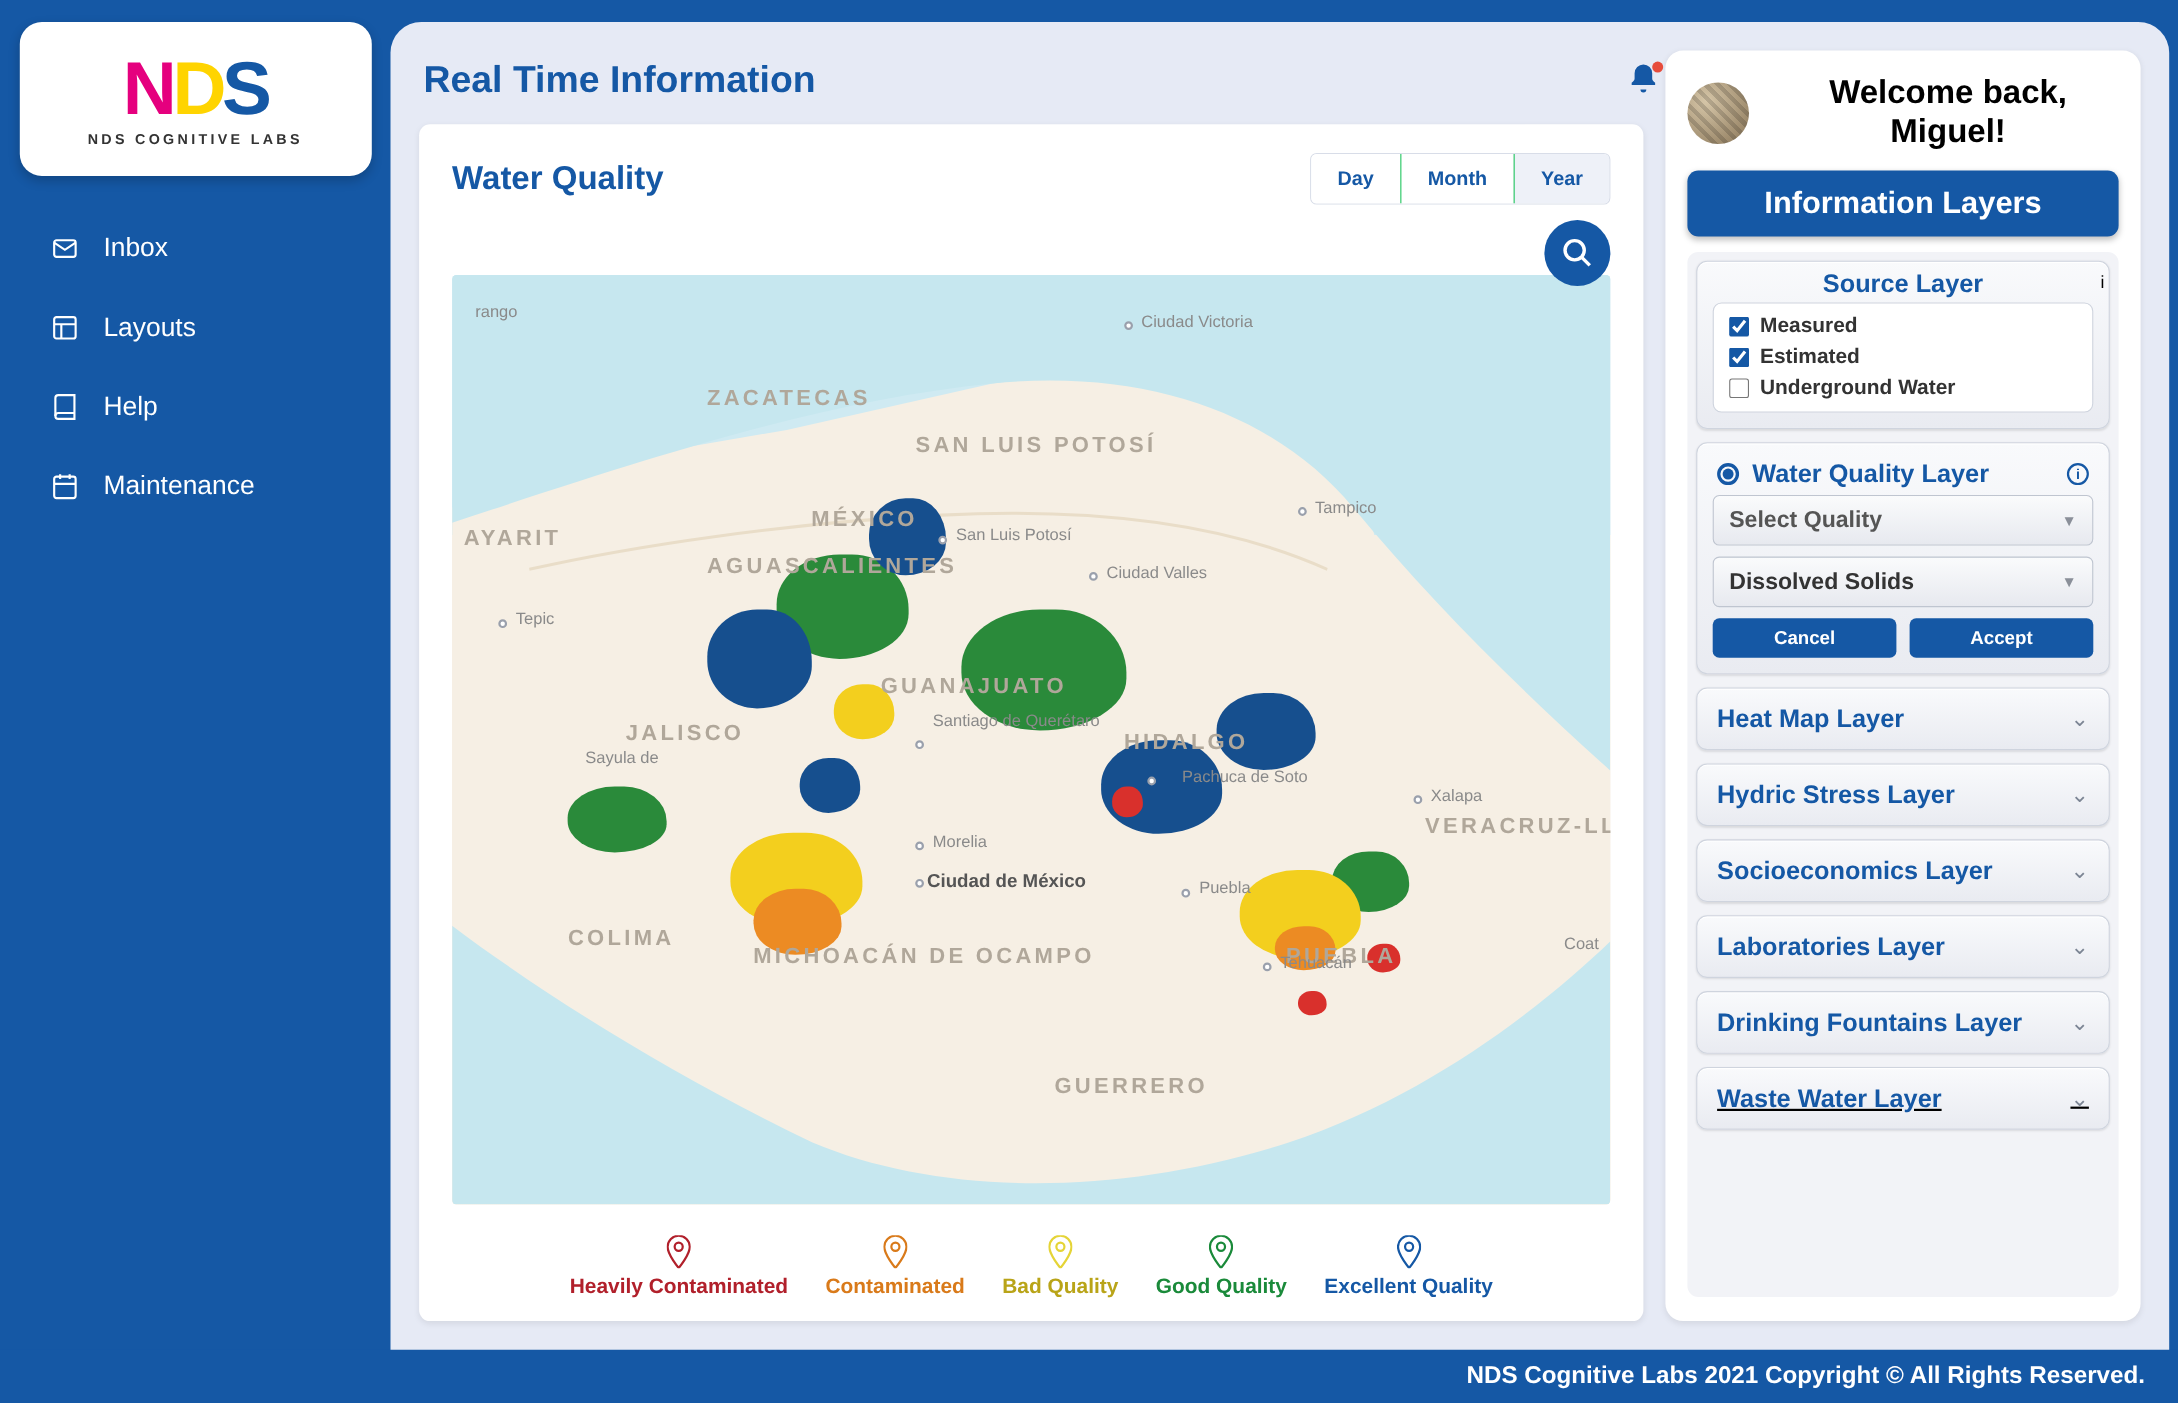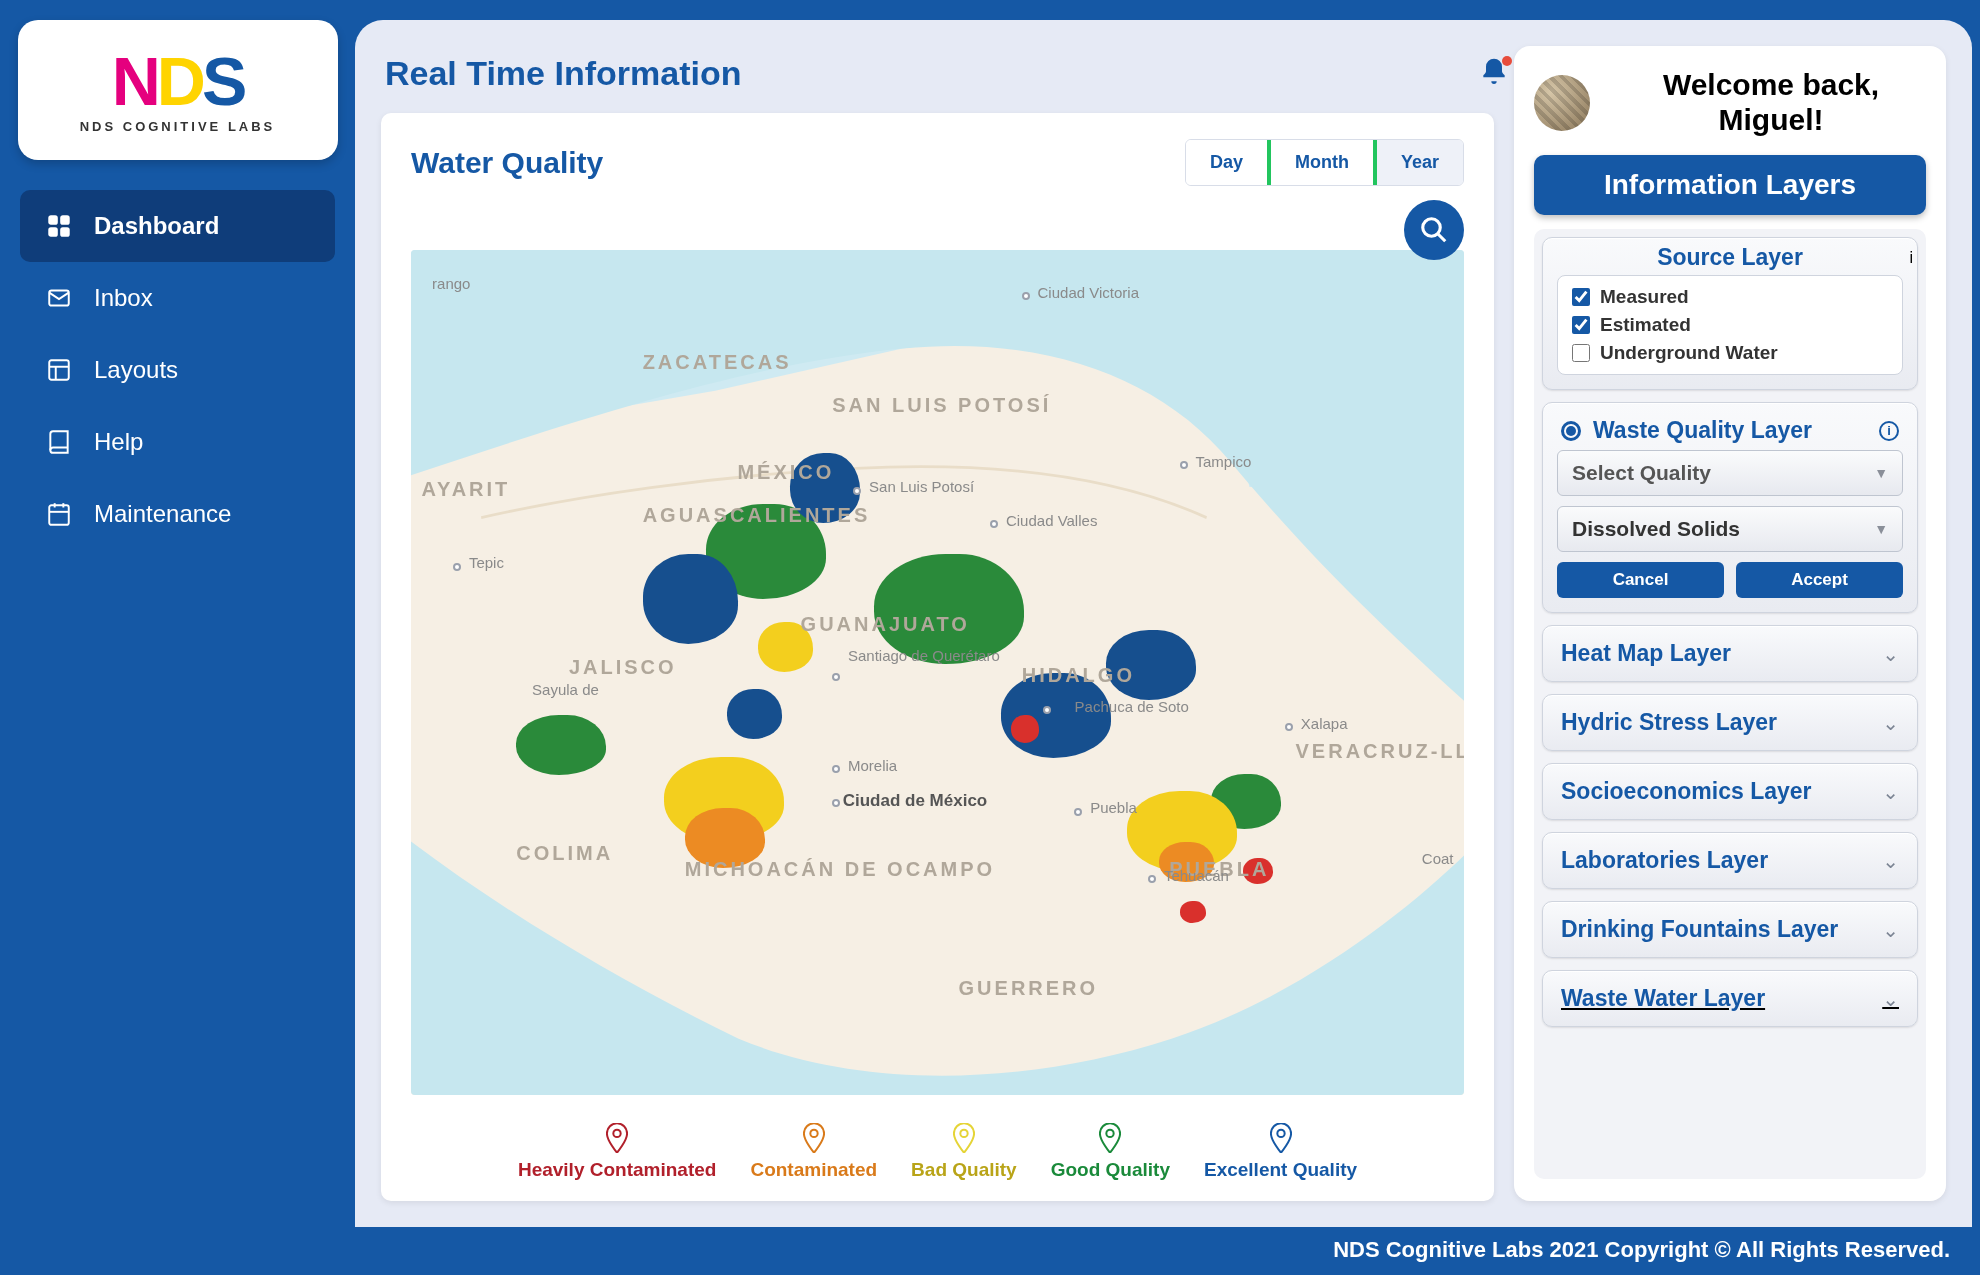--- a/index.html
+++ b/index.html
@@ -23,21 +23,21 @@
   .nav-item svg { width:26px; height:26px; stroke:#fff; fill:none; stroke-width:1.8;}
 
   
   .main { flex:1; background:#e6eaf5; border-radius:28px 28px 0 0; margin-right:8px; display:flex; padding:26px; gap:20px; min-width:0;}
   .left { flex:1; min-width:0; display:flex; flex-direction:column;}
   .page-title { color:#1558a5; font-size:34px; font-weight:800; margin:8px 0 20px 4px;}
   .card { background:#fff; border-radius:10px; flex:1; display:flex; flex-direction:column; padding:26px 30px 20px 30px; box-shadow:0 2px 6px rgba(0,0,0,.08); min-height:0;}
   .card-header { display:flex; justify-content:space-between; align-items:center; margin-bottom:14px;}
   .card-title { color:#1558a5; font-size:30px; font-weight:800;}
   .seg { display:flex; border:1px solid #d8dde8; border-radius:6px; overflow:hidden;}
-  .seg button { background:#fff; border:none; padding:12px 24px; font-size:18px; color:#1558a5; font-weight:600; cursor:pointer; border-left:4px solid #22c55e;}
+  .seg button { background:#fff; border:none; padding:12px 24px; font-size:18px; color:#1558a5; font-weight:600; cursor:pointer; border-left:1px solid #22c55e;}
   .seg button:first-child{border-left:none;}
   .seg button.active{ background:#eef1f8;}
   .searchbtn { align-self:flex-end; width:60px; height:60px; border-radius:50%; background:#1558a5; display:flex; align-items:center; justify-content:center; cursor:pointer; margin-bottom:-10px; z-index:2; position:relative;}
   .searchbtn svg{ width:30px; height:30px; stroke:#fff; fill:none; stroke-width:2.5;}
 
   .map { flex:1; position:relative; border-radius:4px; overflow:hidden; background:linear-gradient(180deg,#cfeaf2 0%, #cfeaf2 28%, #f6efe4 28%, #f6efe4 100%); min-height:0;}
   .map svg { width:100%; height:100%; }
   .map-label { position:absolute; font-size:15px; color:#8a8a8a; font-weight:500; white-space:nowrap;}
   .map-label.state{ font-size:20px; letter-spacing:3px; color:#b0a79a; font-weight:600;}
   .map-dot{ position:absolute; width:8px; height:8px; background:#fff; border:2px solid #9aa0ac; border-radius:50%;}
@@ -95,31 +95,20 @@
 <body>
 
 <div class="app">
 
   <aside class="sidebar">
     <div class="logo-card">
       <div class="logo-text"><span class="n">N</span><span class="d">D</span><span class="s">S</span></div>
       <div class="logo-sub">NDS COGNITIVE LABS</div>
     </div>
     <nav class="nav">
-      <div class="nav-item active">
-        <span class="ico">
-            <svg viewBox="0 0 24 24">
-              <rect x="3" y="3" width="7" height="7" rx="1.5" fill="#fff"></rect>
-              <rect x="14" y="3" width="7" height="7" rx="1.5" fill="#fff"></rect>
-              <rect x="3" y="14" width="7" height="7" rx="1.5" fill="#fff"></rect>
-              <rect x="14" y="14" width="7" height="7" rx="1.5" fill="#fff"></rect>
-            </svg>
-          </span>
-        <span>Dashboard</span>
-      </div>
       <div class="nav-item">
         <span class="ico">
             <svg viewBox="0 0 24 24">
               <rect x="3" y="5" width="18" height="14" rx="2"></rect>
               <path d="M3 7l9 6 9-6"></path>
             </svg>
           </span>
         <span>Inbox</span>
       </div>
       <div class="nav-item">
@@ -323,21 +312,21 @@
                   <span>Underground Water</span>
                 </label>
               </div>
           </div>
         </div>
 
         <div class="group">
           <div class="group-header" style="padding-bottom:6px;">
             <div class="radio-row">
               <span class="dot"></span>
-              <span class="group-title">Waste Quality Layer</span>
+              <span class="group-title">Water Quality Layer</span>
             </div>
             <span class="info-i">i</span>
           </div>
           <div class="group-body">
             <div class="select">
               <span>Select Quality</span>
               <span class="tri">▼</span>
             </div>
             <div class="select dark">
               <span>Dissolved Solids</span>

